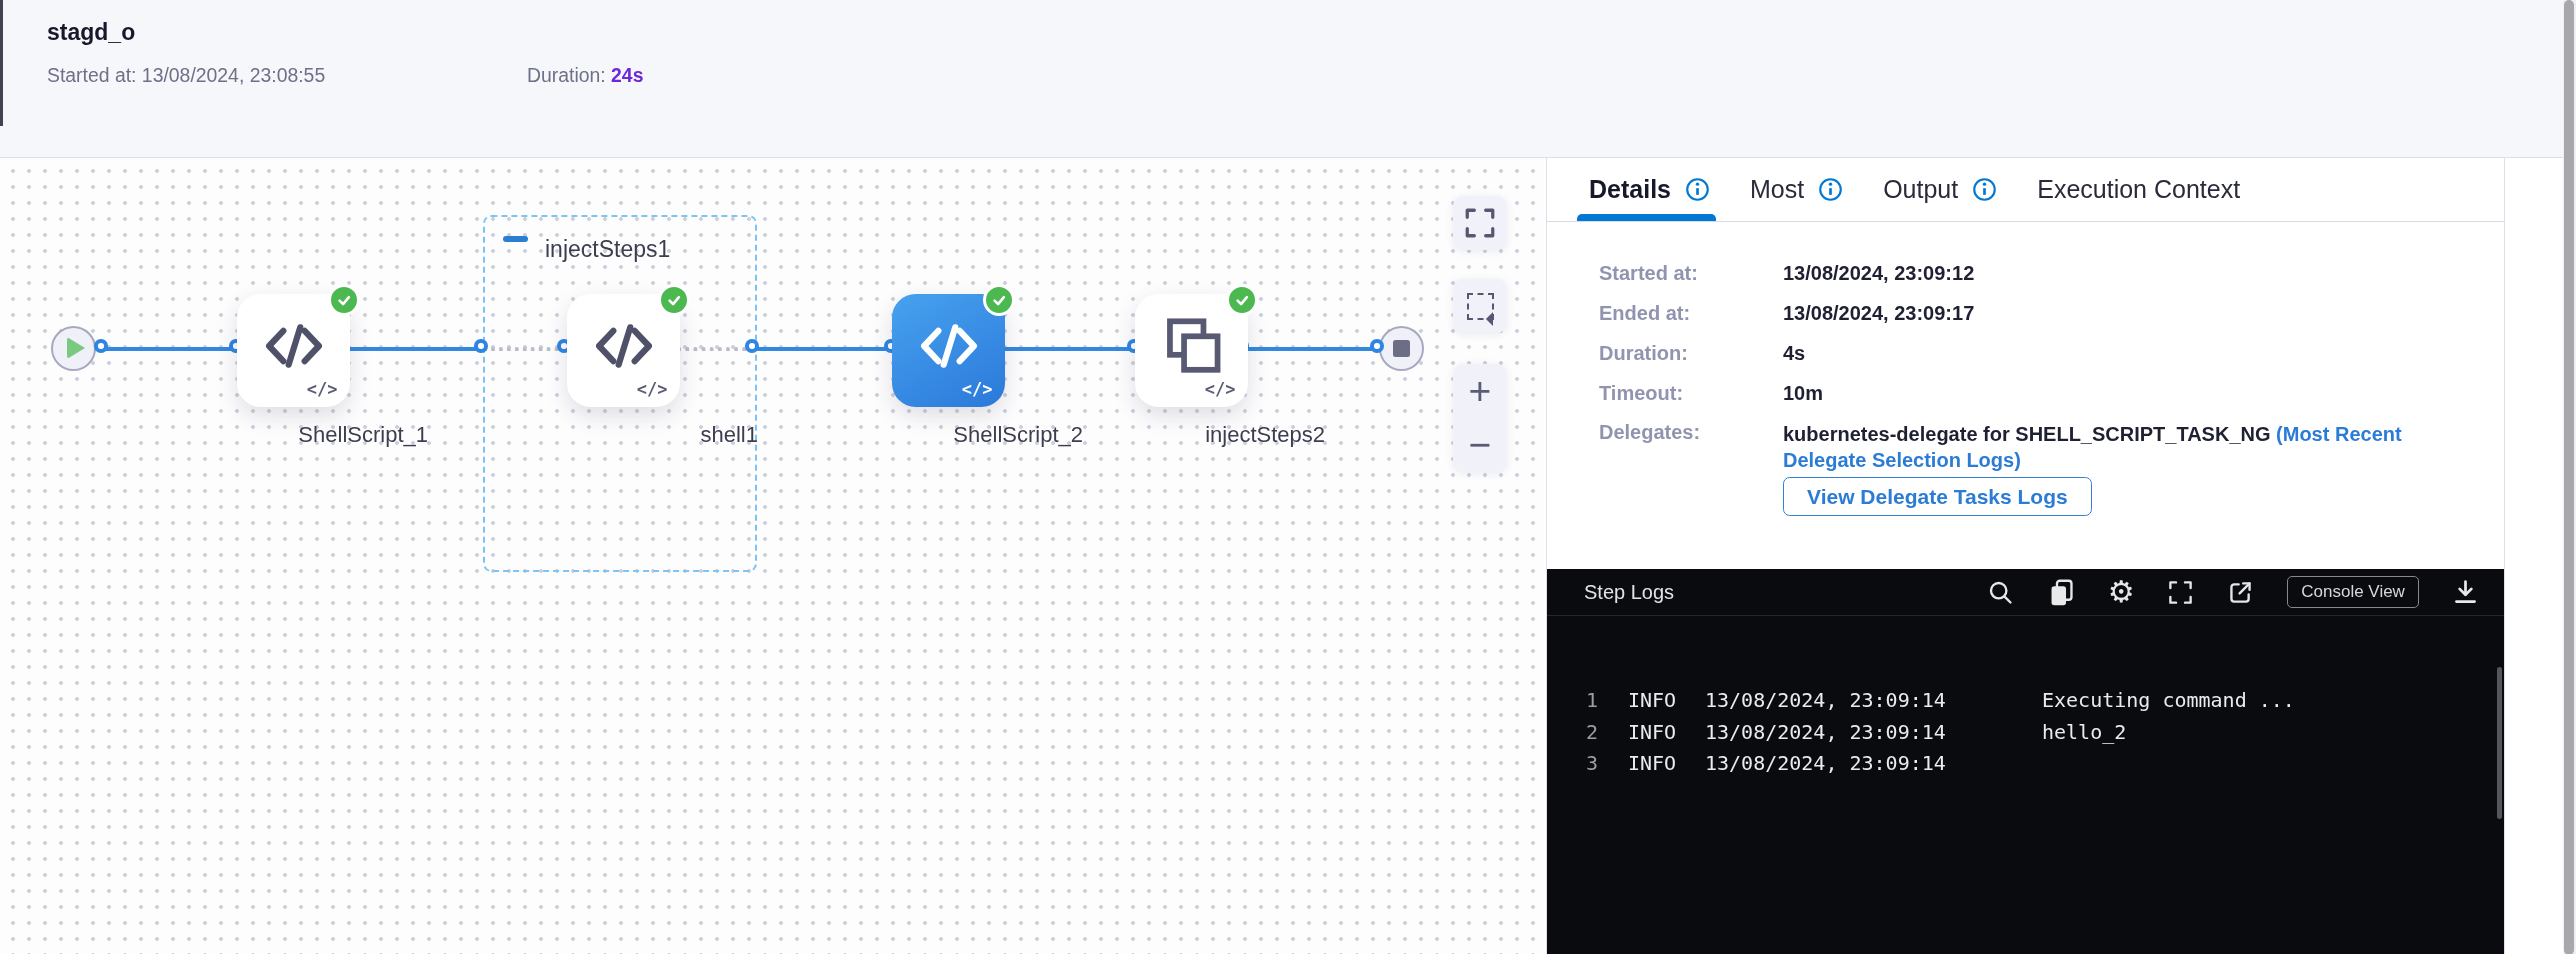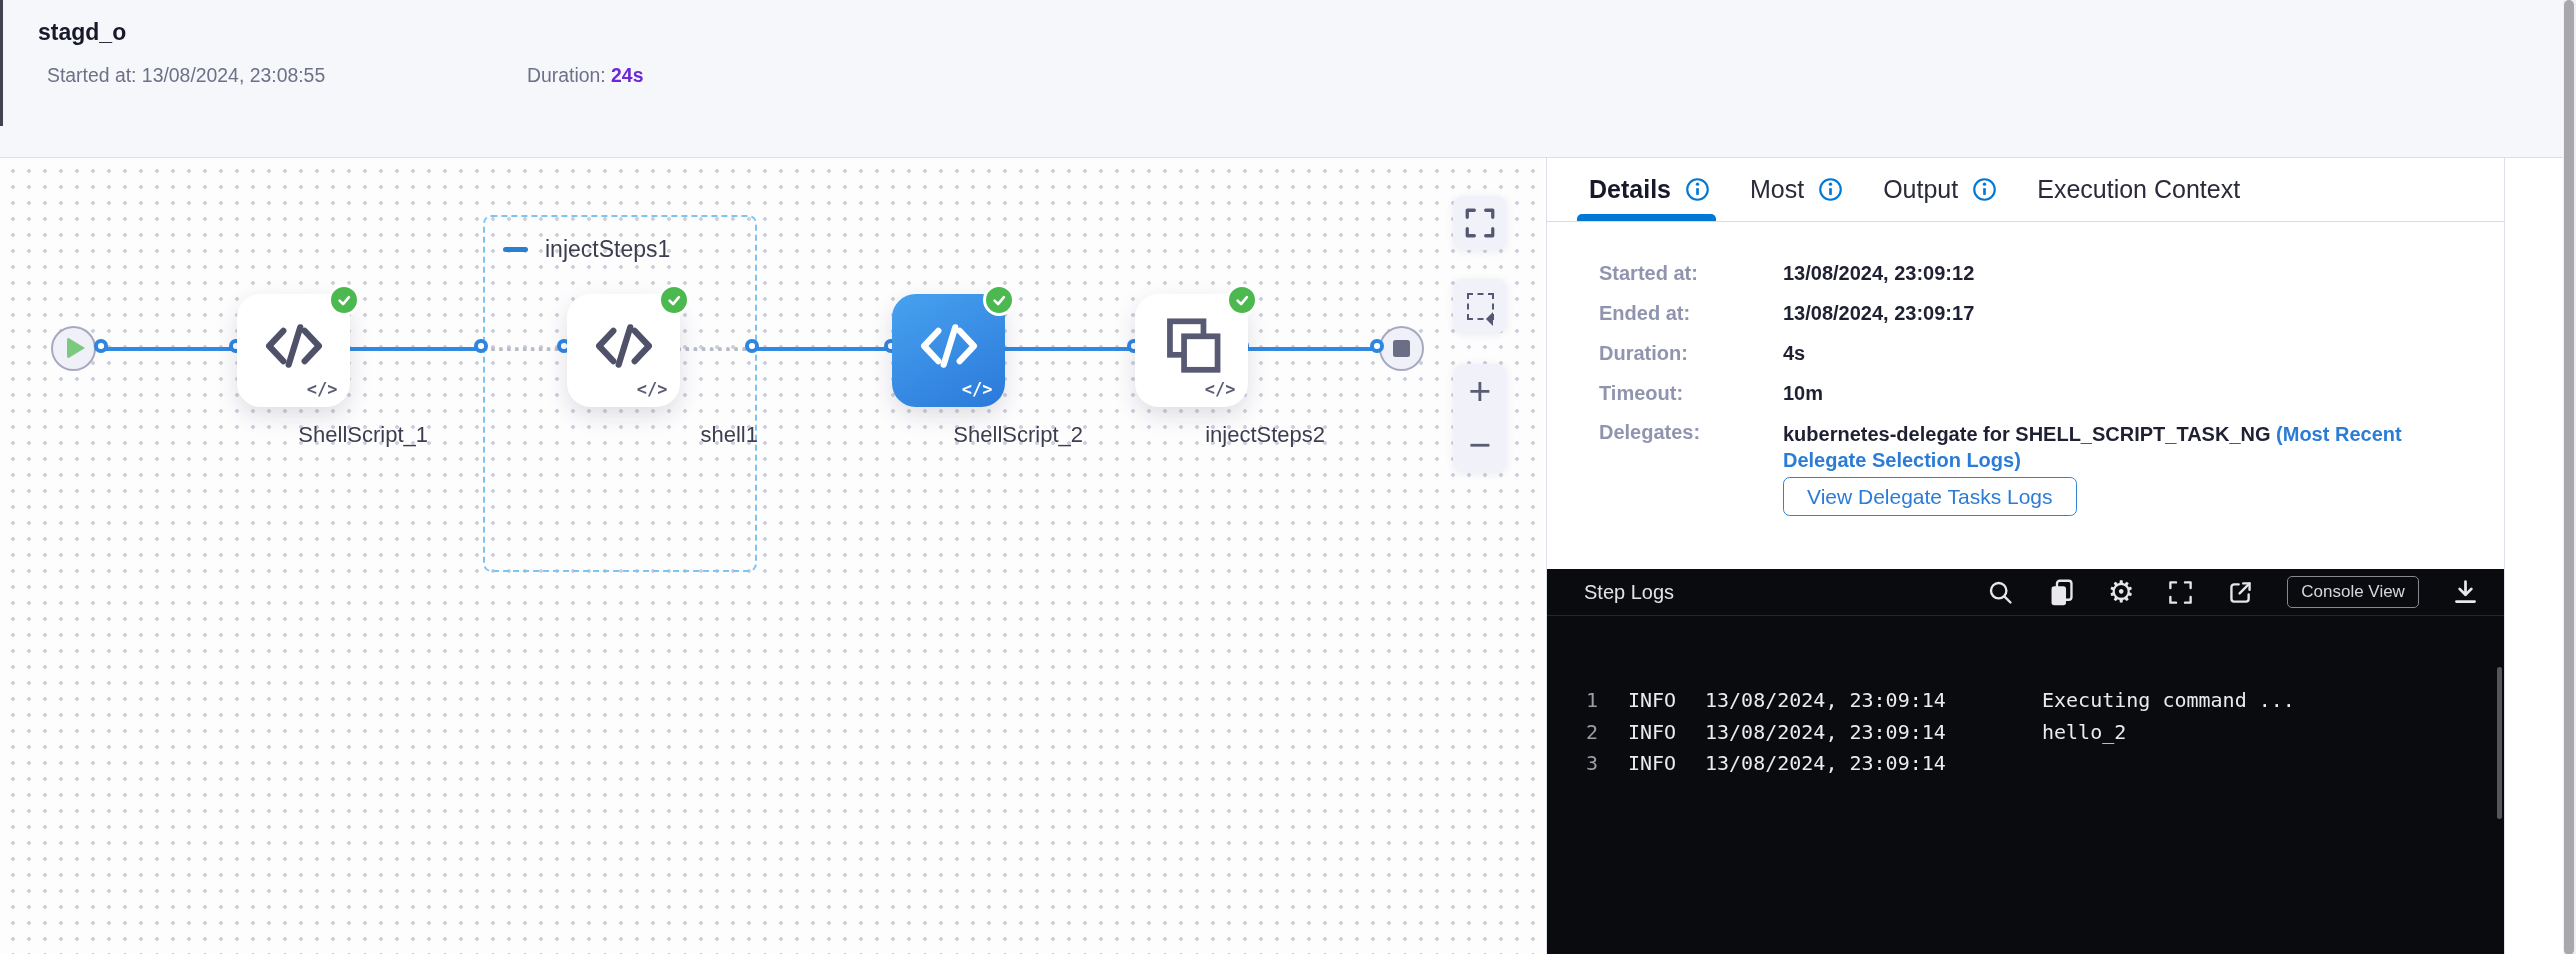--- a/index.html
+++ b/index.html
@@ -8,21 +8,21 @@
     position:relative; width:2576px; height:955px; overflow:hidden;
     font-family:"Liberation Sans", sans-serif; background:#ffffff;
   }
 
   
   .top-header {
     position:absolute; left:0; top:0; width:2576px; height:158px;
     background:#f6f7fb; border-bottom:1.7px solid #dcdfeb;
   }
   .left-splitter { position:absolute; left:0; top:0; width:2.5px; height:126px; background:#41434f; }
-  .stage-title { position:absolute; left:38px; top:18.5px; font-size:23px; font-weight:bold; color:#17182a; }
+  .stage-title { position:absolute; left:47px; top:18.5px; font-size:23px; font-weight:bold; color:#17182a; }
   .meta { position:absolute; top:64px; font-size:19.4px; color:#6e7087; }
   .meta b { color:#6d28d9; }
   .meta-started { left:47px; }
   .meta-duration { left:527px; }
 
   
   .canvas {
     position:absolute; left:0; top:158px; width:1544px; height:796px;
     background-color:#fdfdfe;
     background-image:radial-gradient(circle,#ced1dd 1.7px,transparent 2.2px);
@@ -42,21 +42,21 @@
     position:absolute; left:14.3px; top:9.3px; width:0; height:0;
     border-top:11px solid transparent; border-bottom:11px solid transparent;
     border-left:18.5px solid #7bc87f; border-radius:3.4px;
   }
   .stop-sq { position:absolute; left:11.8px; top:11.8px; width:17px; height:17px; background:#6b6e85; border-radius:2.5px; }
 
   .group-box {
     position:absolute; left:483px; top:57px; width:274px; height:357px;
     border:2.5px dashed #7cc5f3; border-radius:8.4px;
   }
-  .group-head { position:absolute; left:503px; top:78px; display:flex; align-items:center; gap:17px; }
+  .group-head { position:absolute; left:503px; top:78px; display:flex; gap:17px; }
   .collapse-minus { width:25px; height:5.9px; background:#2b7fd0; border-radius:3.4px; }
   .group-label { font-size:23px; color:#3c3d4f; }
 
   .step-card {
     position:absolute; top:136px; width:113px; height:113px; background:#ffffff;
     border-radius:23.6px; box-shadow:0 8.4px 22px rgba(40,42,66,.14);
   }
   .step-card.selected { background:linear-gradient(150deg,#47a2ef 0%,#2b79da 100%); }
   .code-svg { position:absolute; left:50%; top:46%; transform:translate(-50%,-50%); }
   .mini-glyph {
@@ -95,21 +95,21 @@
   .tab.active { font-weight:bold; color:#17182a; }
   .tab-underline { position:absolute; left:29.5px; top:56px; width:139px; height:6.7px; background:#0278d5; border-radius:5px 5px 0 0; }
 
   .dlabel { position:absolute; left:52px; font-size:20px; font-weight:bold; color:#9194af; }
   .dvalue { position:absolute; left:236px; font-size:20px; font-weight:bold; color:#1f2133; }
   .delegates-value { width:682px; line-height:26px; }
   .dlink { color:#2b7cd6; }
   .view-logs-btn {
     position:absolute; left:236px; top:319px; height:39px; padding:0 23px;
     background:#fff; border:1.7px solid #3182d3; border-radius:6.7px;
-    color:#2b7cd6; font-size:21px; font-weight:normal; display:flex; align-items:center;
+    color:#2b7cd6; font-size:21px; font-weight:bold; display:flex; align-items:center;
     font-family:"Liberation Sans", sans-serif;
   }
 
   
   .logs-panel { position:absolute; left:0; top:411px; width:100%; height:386px; background:#0a0b0f; }
   .logs-bar { position:absolute; top:0; left:0; right:0; height:47px; border-bottom:0.8px solid #26272c;
     display:flex; align-items:center; padding:0 23.6px 0 37px; gap:32px; }
   .logs-title { font-size:20px; color:#e2e3e7; margin-right:auto; }
   .logbar-icon { display:flex; align-items:center; justify-content:center; }
   .gear-glyph { font-size:30px; color:#e6e6ea; line-height:30px; font-family:"DejaVu Sans", sans-serif; }

